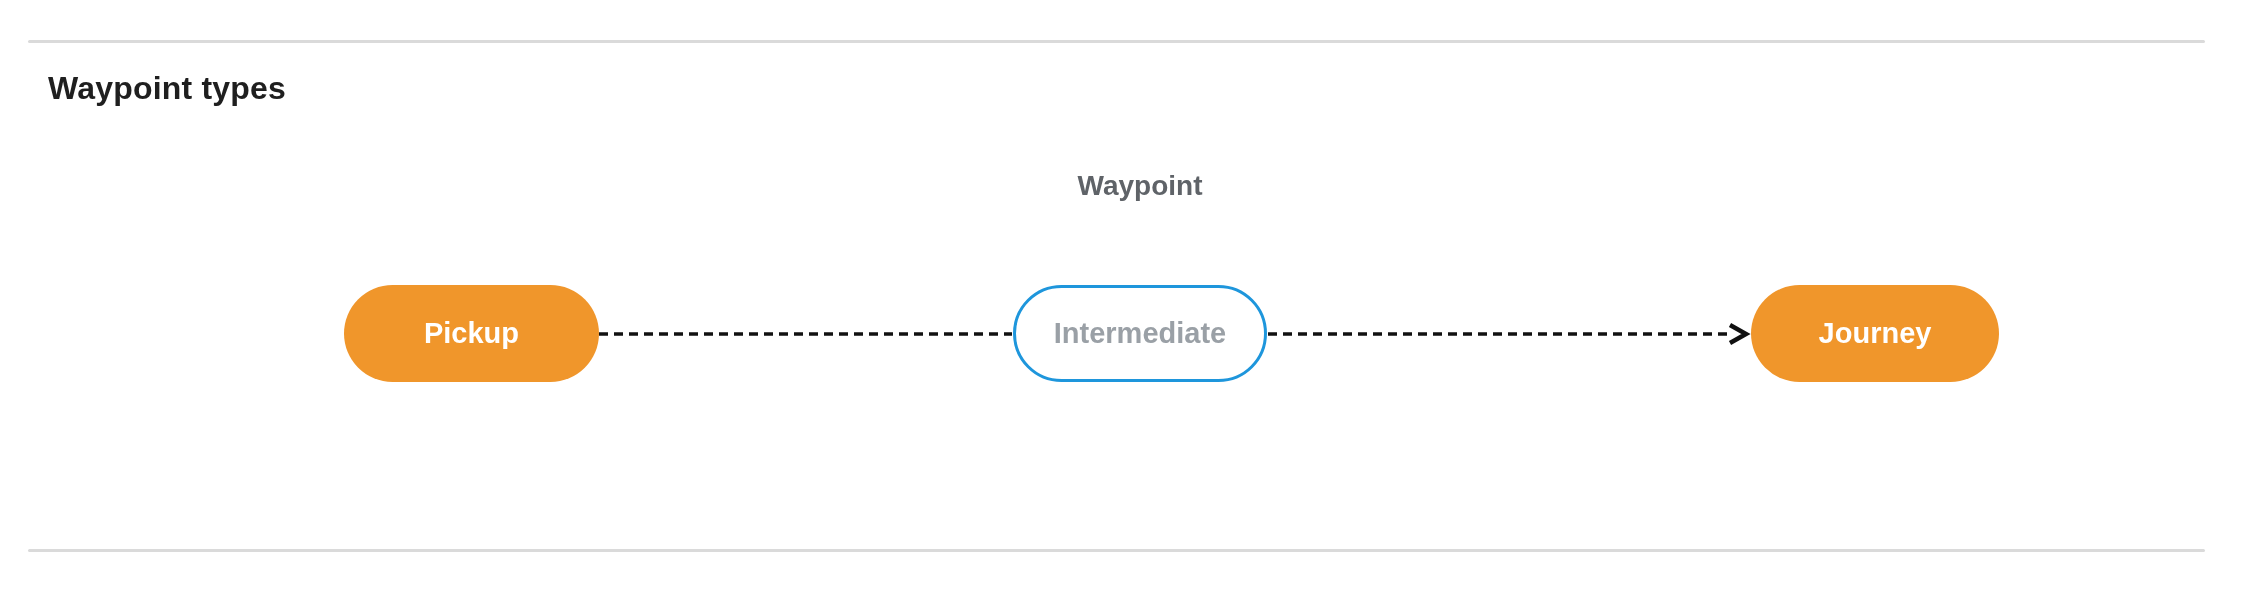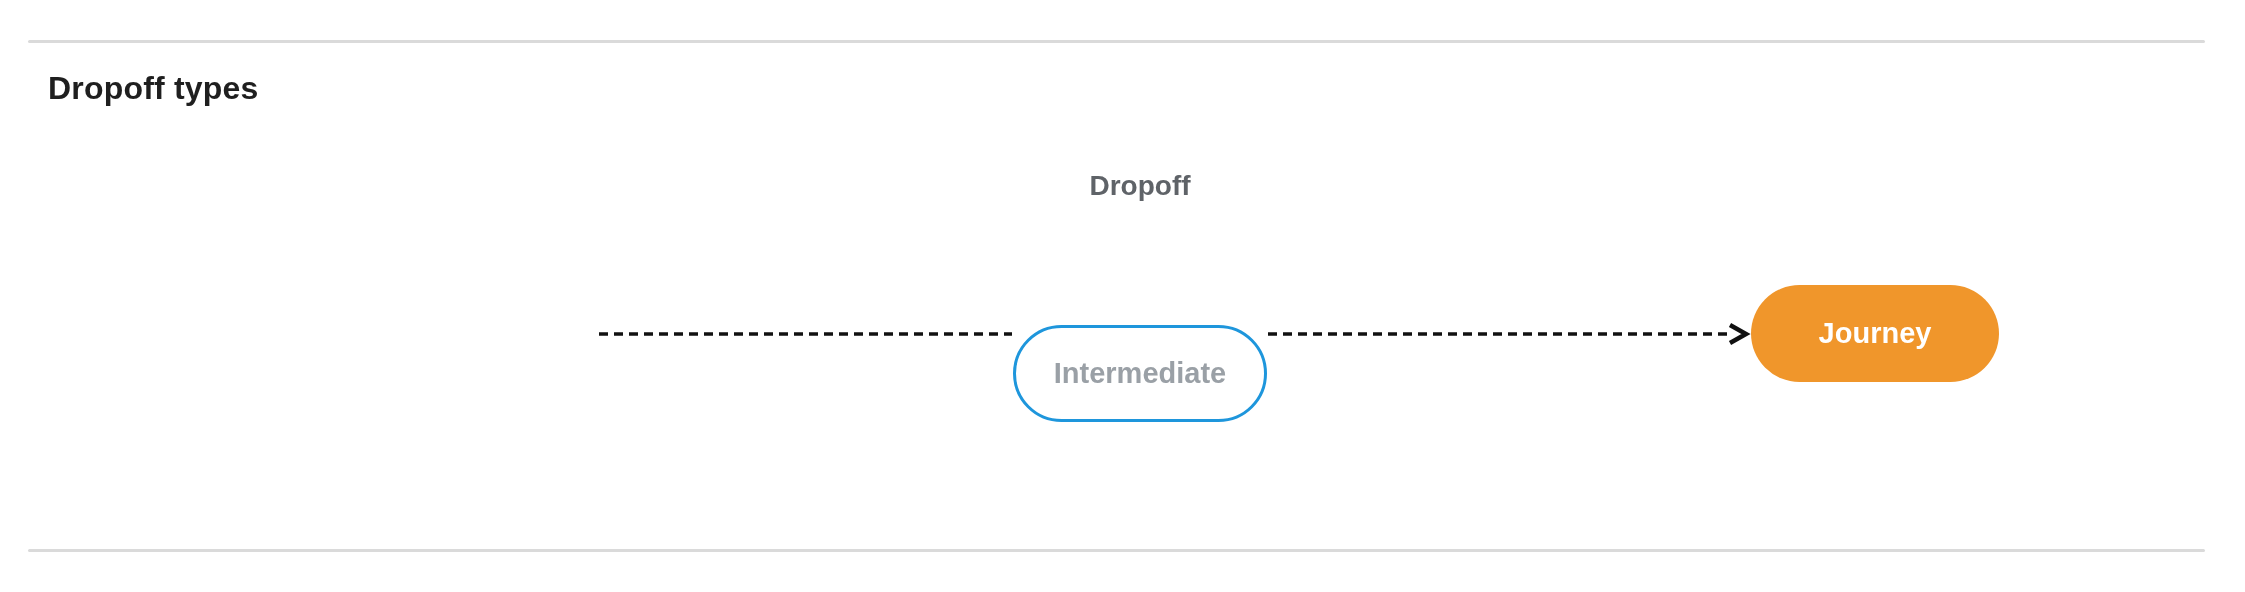--- a/index.html
+++ b/index.html
@@ -87,43 +87,43 @@
     font-weight: 700;
   }
   .node.terminal {
     background: var(--terminal-fill);
     color: var(--terminal-text);
   }
   .node.intermediate {
     background: var(--page-bg);
     border: 3.5px solid var(--intermediate-border);
     color: var(--intermediate-text);
-    margin-top: 40px;
   }
   .node.pickup   { left: 344px;  width: 255px; }
   .node.intermediate { left: 1013px; width: 254px; }
   .node.dropoff  { left: 1751px; width: 248px; }
 </style>
 </head>
 <body>
 
 <div class="stage">
 
   <div class="divider top"></div>
 
-  <h1 class="page-title">Dropoff types</h1>
+  <h1 class="page-title">Waypoint types</h1>
 
-  <div class="journey-label">Dropoff</div>
+  <div class="journey-label">Waypoint</div>
 
   <svg class="connectors" viewBox="0 0 2245 592" xmlns="http://www.w3.org/2000/svg" aria-hidden="true">
     <line class="connector-line" x1="599" y1="334" x2="1012" y2="334"></line>
     <line class="connector-line" x1="1268" y1="334" x2="1731" y2="334"></line>
     <path class="arrowhead" d="M 1730 325 L 1746 334 L 1730 343"></path>
   </svg>
 
+  <div class="node terminal pickup">Pickup</div>
 
   <div class="node intermediate">Intermediate</div>
 
   <div class="node terminal dropoff">Journey</div>
 
   <div class="divider bottom"></div>
 
 </div>
 
 </body></html>

